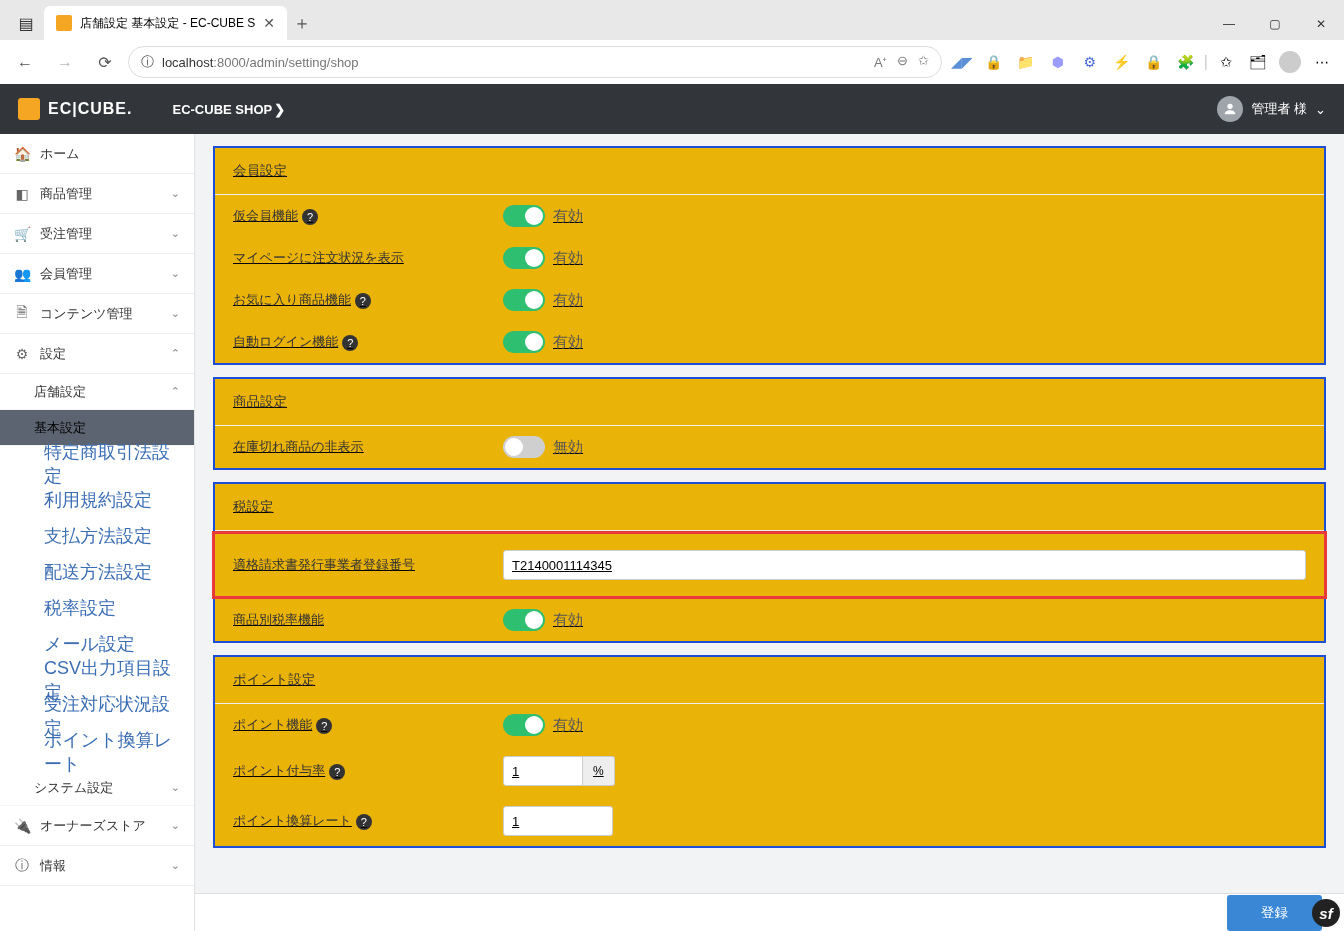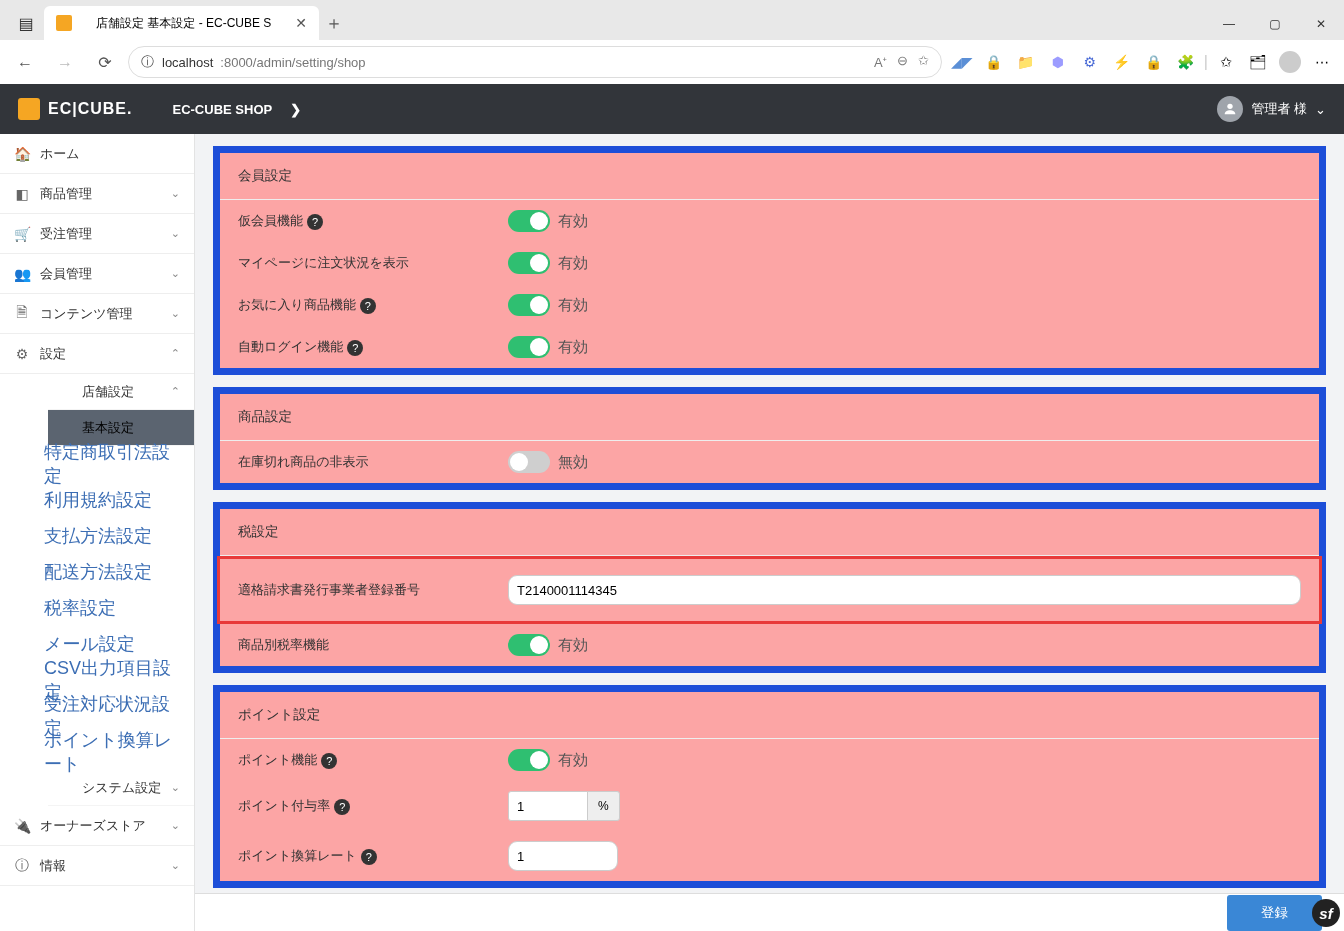--- a/index.html
+++ b/index.html
@@ -3,68 +3,68 @@
 <meta charset="utf-8">
 <style>
 * { margin: 0; padding: 0; box-sizing: border-box; font-family: "Segoe UI", Meiryo, sans-serif; }
 body { background: #f5f5f5; width: 1344px; height: 931px; overflow: hidden; }
 
 
 .browser-chrome { background: #e8e8e8; height: 84px; border-bottom: 1px solid #ccc; }
 .titlebar { height: 40px; display: flex; align-items: flex-end; }
 .tab-area { display: flex; align-items: center; padding-left: 8px; }
 .tab-menu { width: 36px; height: 32px; display:flex; align-items:center; justify-content:center; color:#333;}
-.tab { background:#fff; height:34px; padding:0 12px; display:flex; align-items:center; gap:24px; border-radius:6px 6px 0 0; font-size:12px; min-width:230px; }
+.tab { background:#fff; height:34px; padding:0 12px; display:flex; align-items:center; gap:8px; border-radius:6px 6px 0 0; font-size:12px; min-width:230px; }
 .tab .favicon{width:16px;height:16px;background:#f5a623;border-radius:2px;}
 .tab-close{font-size:14px;color:#555;cursor:pointer;}
 .new-tab{width:30px;text-align:center;font-size:18px;color:#555;}
 .win-controls{margin-left:auto;display:flex;}
 .win-btn{width:46px;height:32px;display:flex;align-items:center;justify-content:center;font-size:12px;color:#333;}
 .toolbar{height:44px;display:flex;align-items:center;padding:0 8px;gap:6px;background:#fff;}
 .tb-btn{width:34px;height:34px;display:flex;align-items:center;justify-content:center;color:#555;border-radius:4px;}
 .tb-btn.disabled{color:#bbb;}
 .address{flex:1;height:32px;border:1px solid #ddd;border-radius:16px;display:flex;align-items:center;padding:0 12px;gap:8px;font-size:13px;color:#555;}
 .address .url{color:#333;}
 .ext-icons{display:flex;gap:4px;align-items:center;}
 .ext-icon{width:28px;height:28px;display:flex;align-items:center;justify-content:center;border-radius:4px;font-size:14px;}
 
 
 .app-header{height:50px;background:#32353a;color:#fff;display:flex;align-items:center;padding:15px 18px;}
 .logo{display:flex;align-items:center;gap:8px;font-weight:bold;font-size:16px;letter-spacing:1px;}
 .logo-badge{width:22px;height:22px;background:#f5a623;border-radius:3px;display:inline-block;}
-.shop-link{margin-left:40px;font-weight:bold;font-size:13px;display:flex;align-items:center;gap:18px;}
+.shop-link{margin-left:40px;font-weight:bold;font-size:13px;display:flex;align-items:center;gap:2px;}
 .user-menu{margin-left:auto;display:flex;align-items:center;gap:8px;font-size:13px;}
 .avatar{width:26px;height:26px;border-radius:50%;background:#9fa4ab;display:flex;align-items:center;justify-content:center;}
 
 
 .app-body{display:flex;height:calc(931px - 84px - 50px);}
 .sidebar{width:195px;background:#fff;border-right:1px solid #e3e3e3;overflow-y:auto;font-size:13px;color:#333;}
 .sb-item{height:40px;display:flex;align-items:center;padding:0 14px;gap:10px;border-bottom:1px solid #eee;cursor:pointer;}
 .sb-item .chev{margin-left:auto;color:#888;font-size:11px;}
-.sb-sub{height:36px;display:flex;align-items:center;padding:0 14px 0 34px;color:#333;cursor:pointer;border-bottom:1px solid #f4f4f4;margin-left:48px;}
+.sb-sub{height:36px;display:flex;align-items:center;padding:0 14px 0 34px;color:#333;cursor:pointer;border-bottom:1px solid #f4f4f4;}
 .sb-sub .chev{margin-left:auto;color:#888;font-size:11px;}
 .sb-sub.active{background:#5b6470;color:#000000;}
 .sb-subsub{height:36px;display:flex;align-items:center;padding:0 14px 0 44px;color:#3c6eb4;cursor:pointer;font-size:18px;}
 .sb-icon{width:16px;color:#666;font-size:14px;text-align:center;}
 
 .content{flex:1;overflow-y:auto;padding:0 0 70px 0;background:#f2f3f5;}
-.panel{background:#fca5a5;margin:12px 18px;border:7px solid #1d4ed8;}
+.panel{background:#eab308;margin:12px 18px;border:2px solid #1d4ed8;text-decoration:underline;}
 .panel-title{font-size:13.5px;padding:14px 18px;border-bottom:1px solid #eee;color:#333;}
 .row{display:flex;align-items:center;padding:10px 18px;font-size:13px;}
 .row-label{width:270px;color:#333;display:flex;align-items:flex-end;gap:4px;}
 .row-field{flex:1;display:flex;align-items:center;gap:8px;}
 .help{width:16px;height:16px;border-radius:50%;background:#333;color:#fff;font-size:11px;display:inline-flex;align-items:center;justify-content:center;}
 .toggle{width:42px;height:22px;border-radius:11px;position:relative;cursor:pointer;}
 .toggle.on{background:#2fbf71;}
 .toggle.off{background:#cfcfcf;}
 .toggle .knob{width:18px;height:18px;background:#fff;border-radius:50%;position:absolute;top:2px;}
 .toggle.on .knob{right:2px;}
 .toggle.off .knob{left:2px;}
 .toggle-label{font-size:15px;color:#555;}
-input[type=text]{height:30px;border:1px solid #ccc;border-radius:9px;padding:0 8px;font-size:13px;}
+input[type=text]{height:30px;border:1px solid #ccc;border-radius:3px;padding:0 8px;font-size:13px;}
 .highlight-box{border:3px solid #e83a3a;padding:6px 0;margin:0 -3px;}
 .input-group{display:flex;}
 .input-suffix{border:1px solid #ccc;border-left:none;background:#eee;padding:0 10px;display:flex;align-items:center;border-radius:0 3px 3px 0;font-size:12px;}
 .input-group input{border-radius:3px 0 0 3px;width:80px;}
 
 .footer-bar{position:fixed;bottom:0;left:195px;right:0;height:38px;background:#fff;border-top:1px solid #ddd;display:flex;align-items:center;justify-content:flex-end;padding:0 22px;}
 .btn-primary{background:#3a87d6;color:#fff;border:none;height:36px;padding:0 34px;border-radius:3px;font-size:13.5px;cursor:pointer;}
 
 .sf-badge{position:fixed;right:4px;bottom:4px;width:28px;height:28px;background:#222;border-radius:50%;color:#fff;display:flex;align-items:center;justify-content:center;font-style:italic;font-weight:bold;font-size:15px;}
 </style>
@@ -87,21 +87,21 @@
       <div class="win-btn">▢</div>
       <div class="win-btn">✕</div>
     </div>
   </div>
   <div class="toolbar">
     <div class="tb-btn">←</div>
     <div class="tb-btn disabled">→</div>
     <div class="tb-btn">⟳</div>
     <div class="address">
       <span>ⓘ</span>
-      <span class="url"><span style="color:#333;">localhost</span><span style="color:#777;margin-left:7px;">:8000/admin/setting/shop</span></span>
+      <span class="url"><span style="color:#333;">localhost</span><span style="color:#777;">:8000/admin/setting/shop</span></span>
       <span style="margin-left:auto;display:flex;gap:10px;color:#777;">
         <span>A⁺</span>
         <span>⊖</span>
         <span>✩</span>
       </span>
     </div>
     <div class="ext-icons">
       <div class="ext-icon" style="color:#5b8fd6;">◢◤</div>
       <div class="ext-icon">🔒</div>
       <div class="ext-icon">📁</div>

